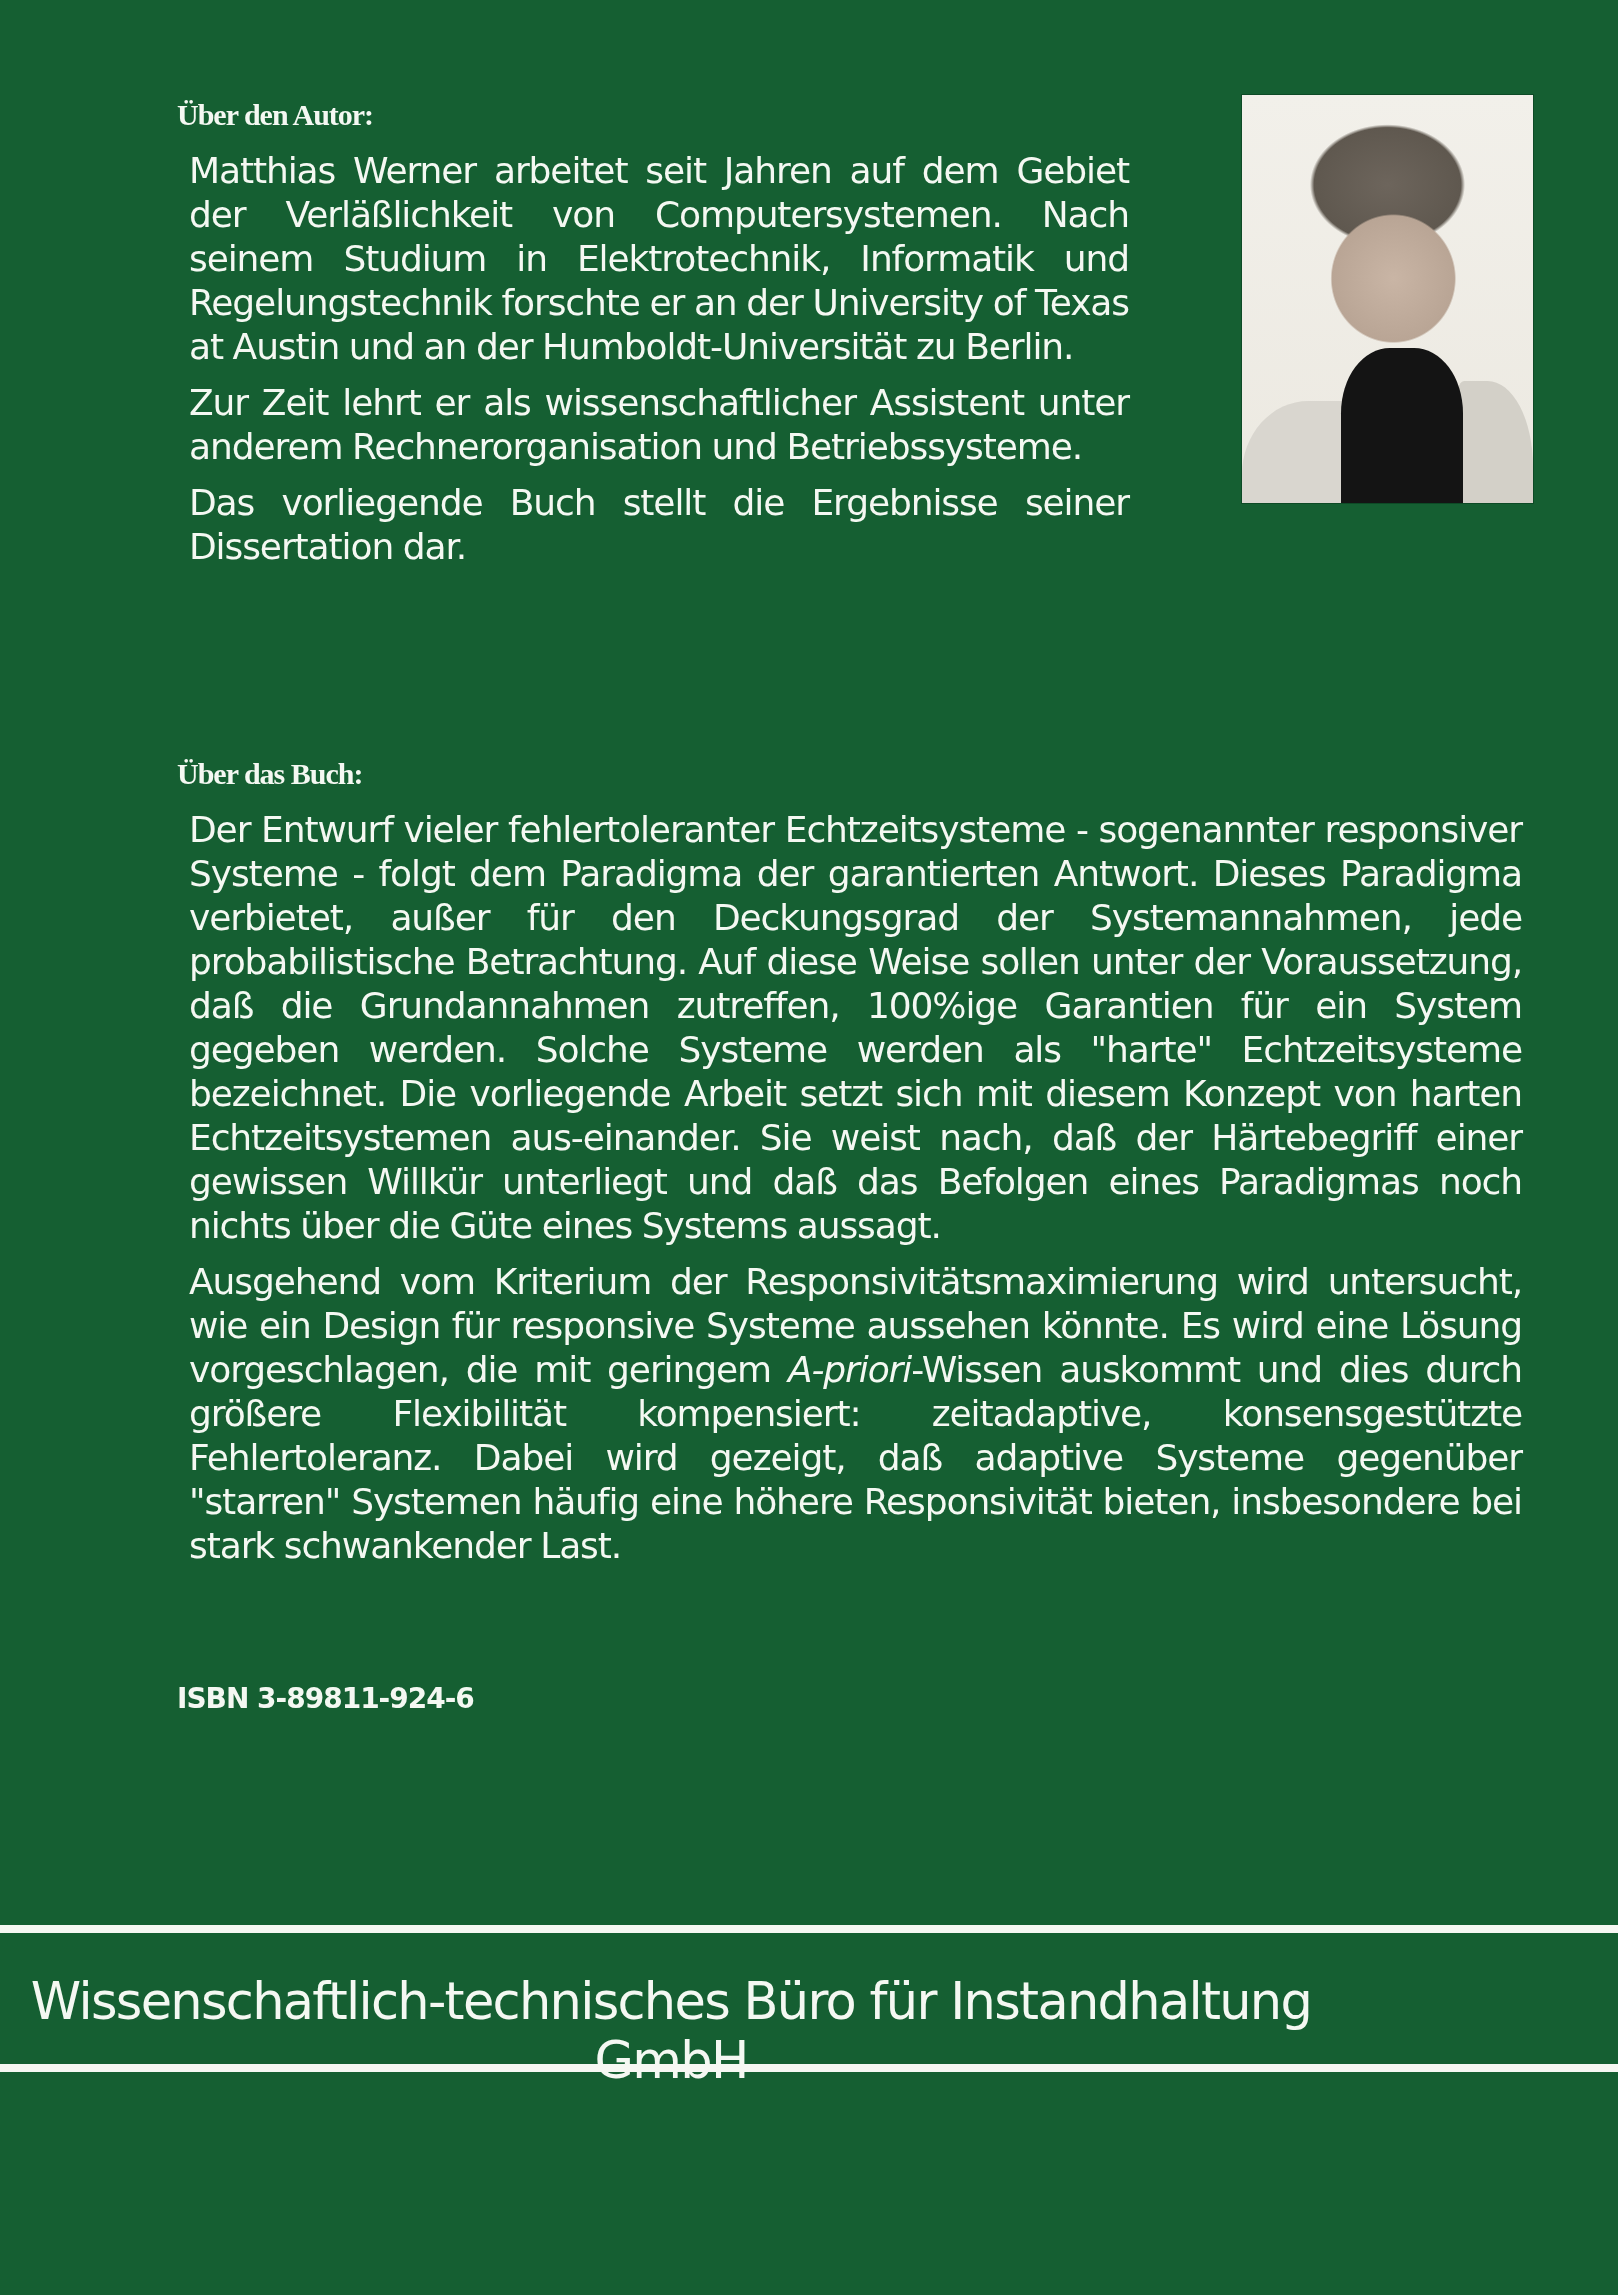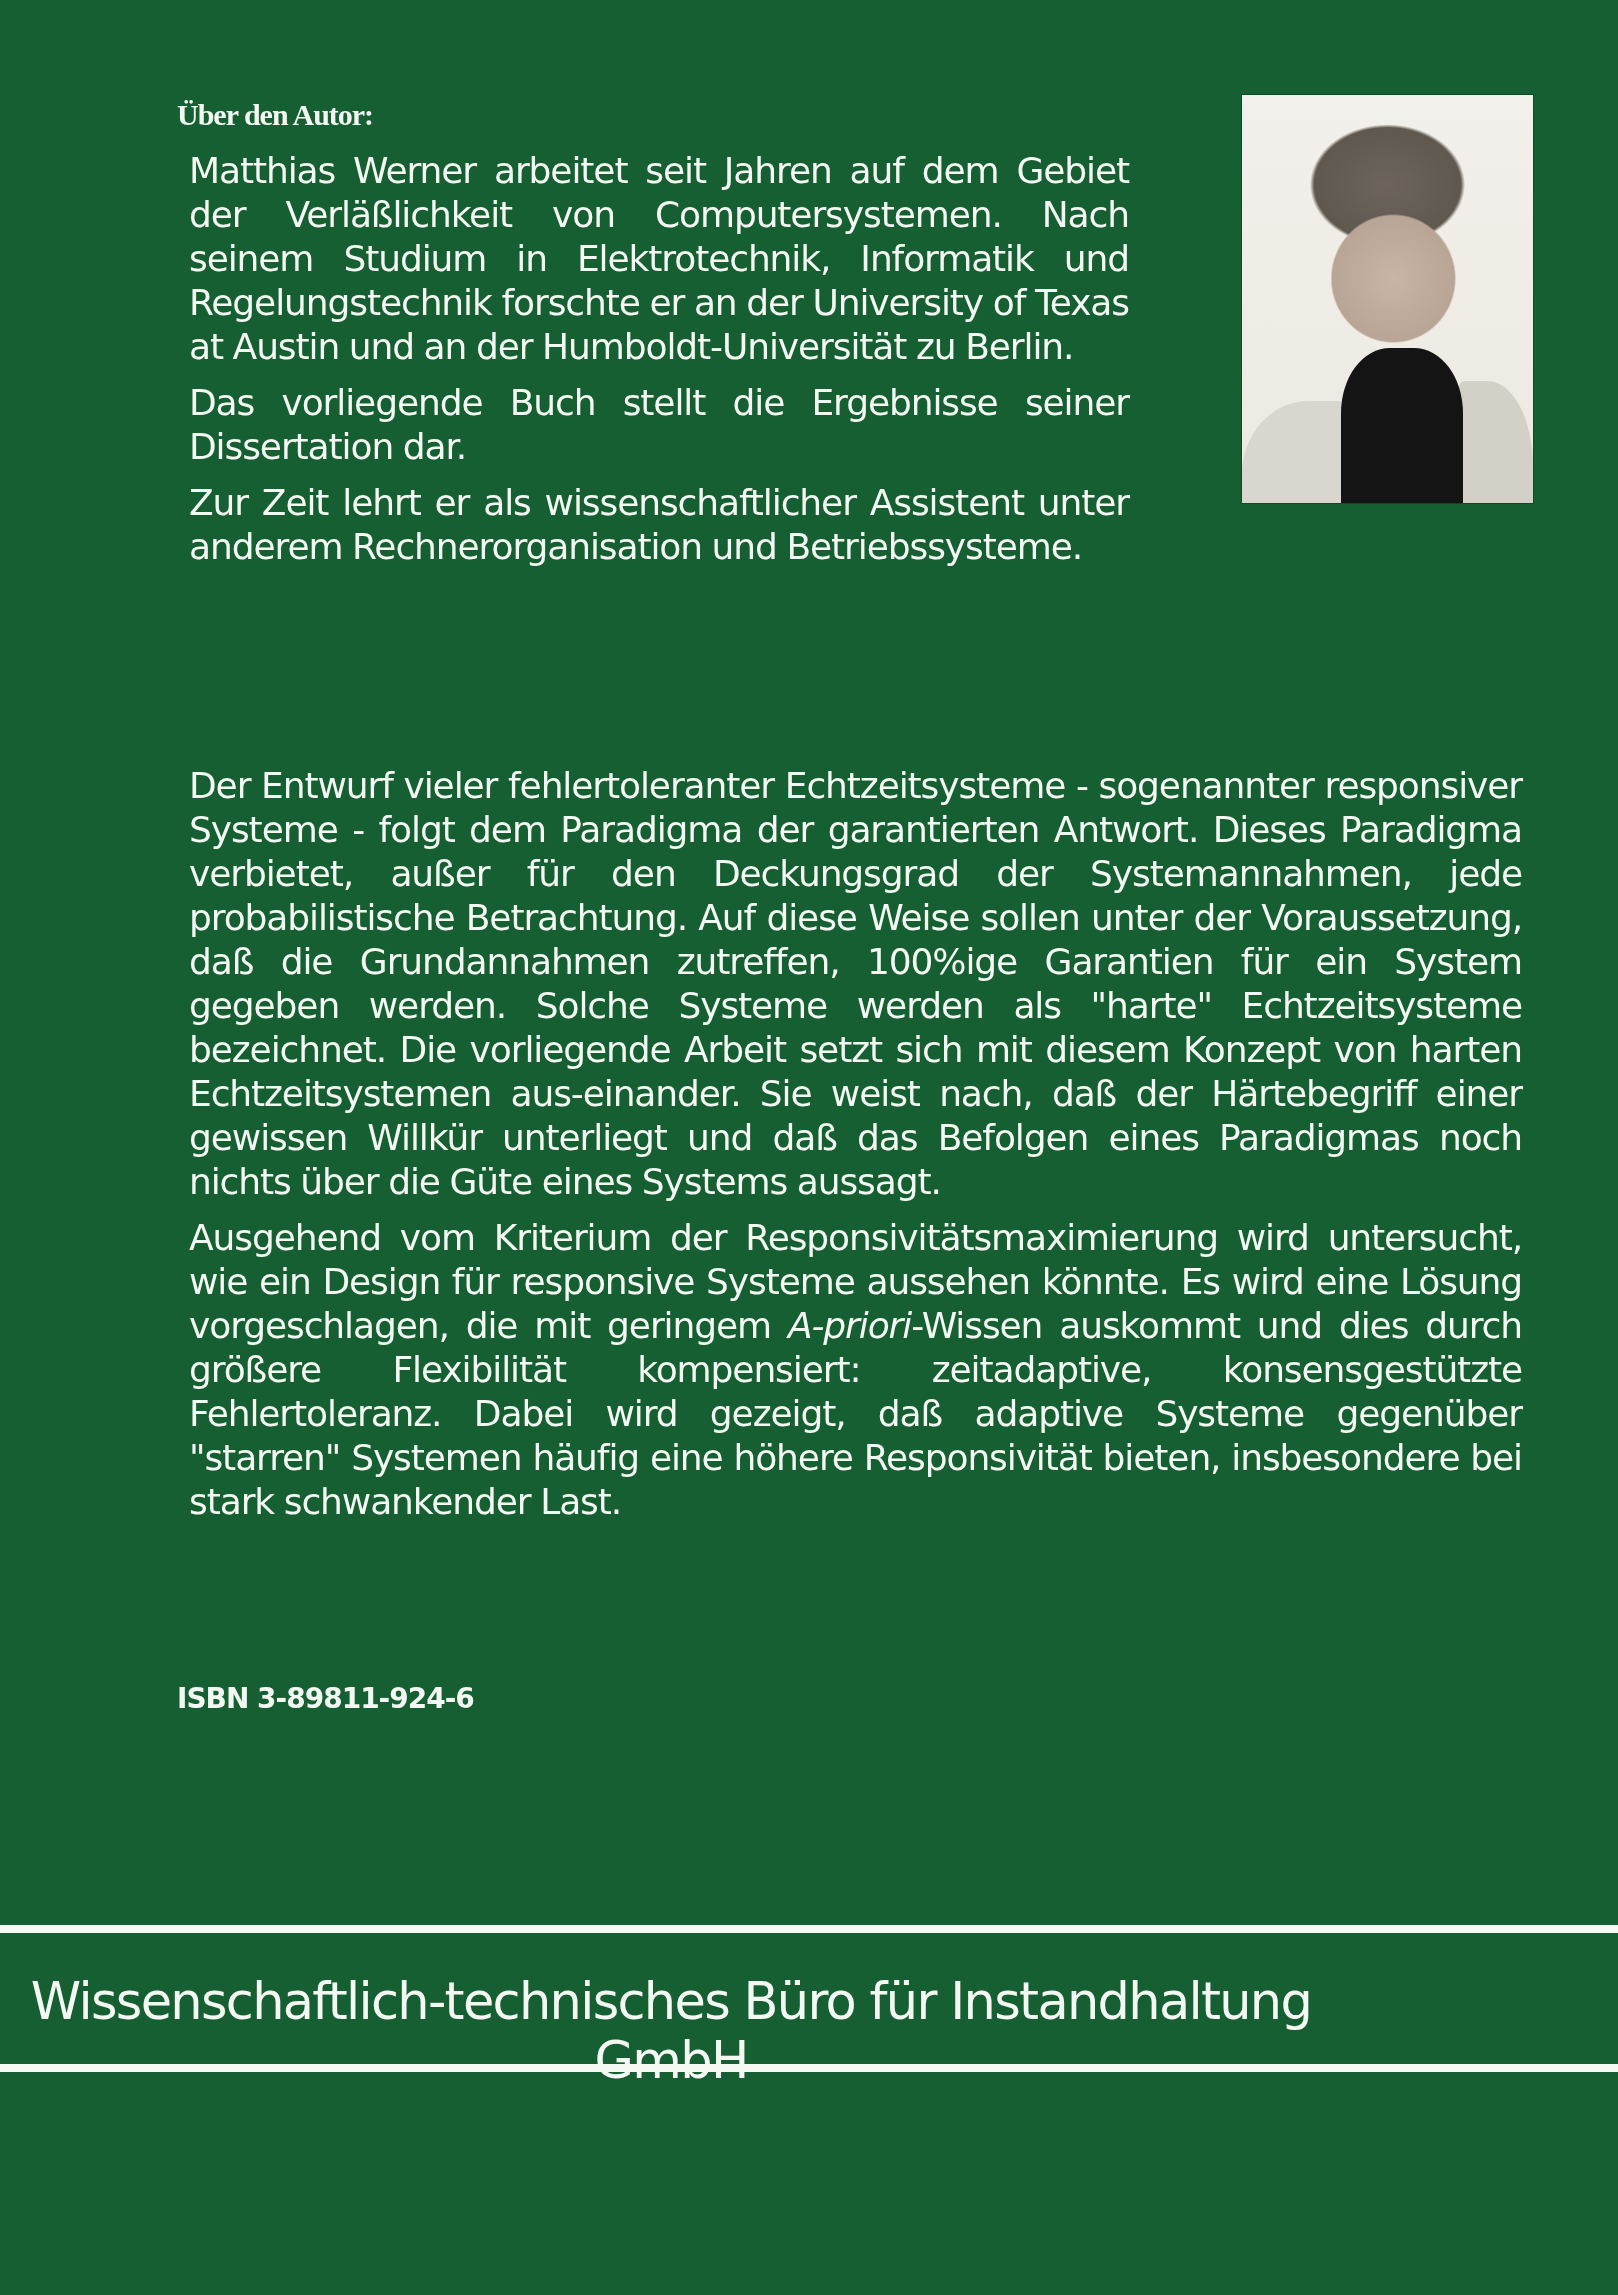--- a/index.html
+++ b/index.html
@@ -113,31 +113,32 @@
       margin: 0;
     }
     .italic { font-style: italic; }
   </style>
 </head>
 <body>
 
 <div class="section" id="author">
   <p class="heading">Über den Autor:</p>
   <p class="para">Matthias Werner arbeitet seit Jahren auf dem Gebiet der Verläßlichkeit von Computersystemen. Nach seinem Studium in Elektrotechnik, Informatik und Regelungstechnik forschte er an der University of Texas at Austin und an der Humboldt-Universität zu Berlin.</p>
+  <p class="para">Zur Zeit lehrt er als wissenschaftlicher Assistent unter anderem Rechnerorganisation und Betriebssysteme.</p>
   <p class="para">Das vorliegende Buch stellt die Ergebnisse seiner Dissertation dar.</p>
-  <p class="para">Zur Zeit lehrt er als wissenschaftlicher Assistent unter anderem Rechnerorganisation und Betriebssysteme.</p>
 </div>
 
 <div class="photo" aria-label="Portrait photo of the author">
   <div class="jacket-l"></div>
   <div class="jacket-r"></div>
   <div class="neck"></div>
 </div>
 
 <div class="section" id="book">
+  <p class="heading">Über das Buch:</p>
   <p class="para">Der Entwurf vieler fehlertoleranter Echtzeitsysteme - sogenannter responsiver Systeme - folgt dem Paradigma der garantierten Antwort. Dieses Paradigma verbietet, außer für den Deckungsgrad der Systemannahmen, jede probabilistische Betrachtung. Auf diese Weise sollen unter der Voraussetzung, daß die Grundannahmen zutreffen, 100%ige Garantien für ein System gegeben werden. Solche Systeme werden als "harte" Echtzeitsysteme bezeichnet. Die vorliegende Arbeit setzt sich mit diesem Konzept von harten Echtzeitsystemen aus-einander. Sie weist nach, daß der Härtebegriff einer gewissen Willkür unterliegt und daß das Befolgen eines Paradigmas noch nichts über die Güte eines Systems aussagt.</p>
   <p class="para"><span>Ausgehend vom Kriterium der Responsivitätsmaximierung wird untersucht, wie ein Design für responsive Systeme aussehen könnte. Es wird eine Lösung vorgeschlagen, die mit geringem </span><span class="italic">A-priori</span><span>-Wissen auskommt und dies durch größere Flexibilität kompensiert: zeitadaptive, konsensgestützte Fehlertoleranz. Dabei wird gezeigt, daß adaptive Systeme gegenüber "starren" Systemen häufig eine höhere Responsivität bieten, insbesondere bei stark schwankender Last.</span></p>
 </div>
 
 <p class="isbn">ISBN 3-89811-924-6</p>
 
 <div class="rule" id="rule-top"></div>
 <p class="publisher">Wissenschaftlich-technisches Büro für Instandhaltung GmbH</p>
 <div class="rule" id="rule-bottom"></div>
 

